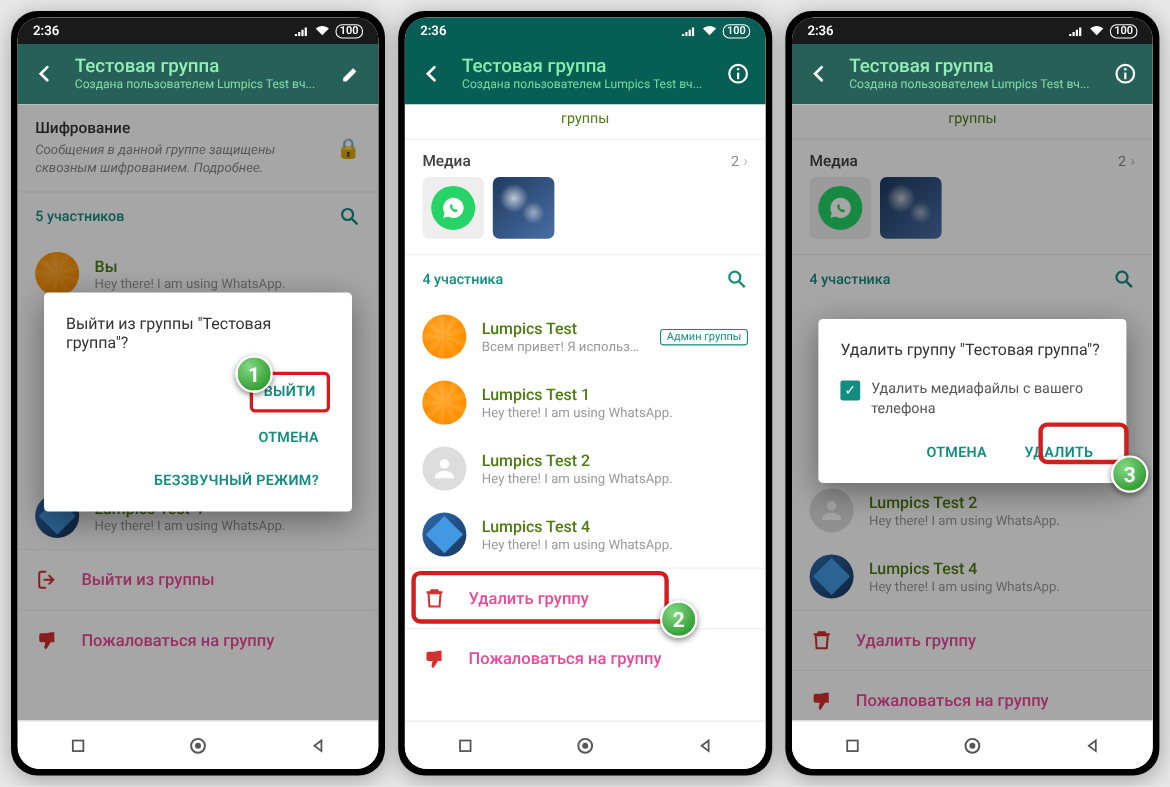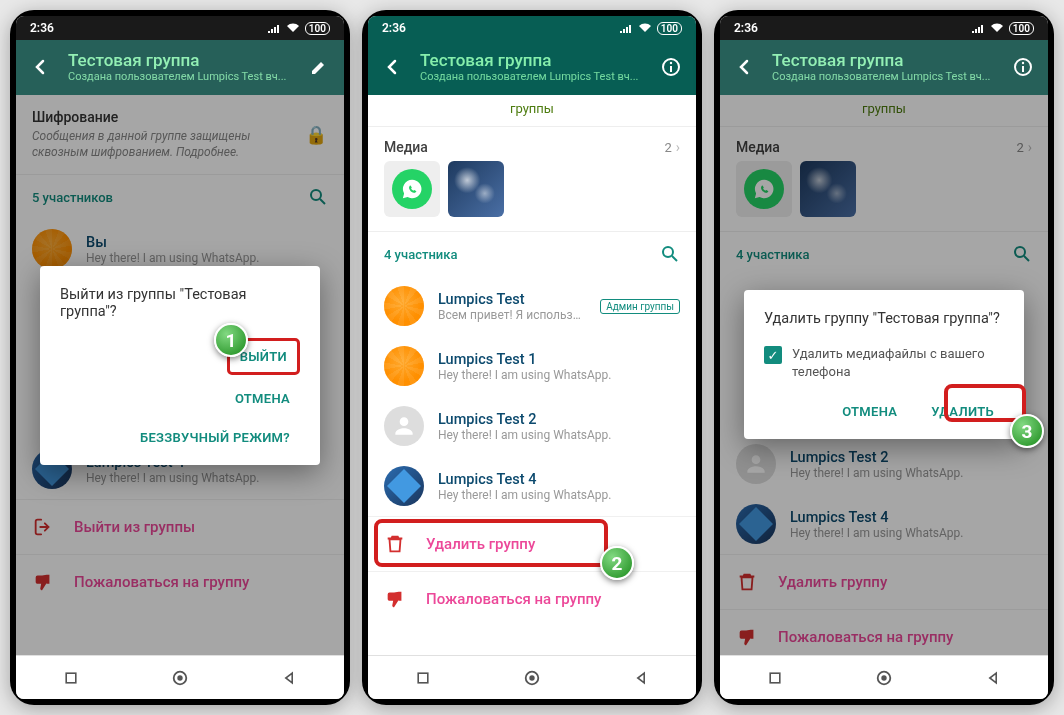--- a/index.html
+++ b/index.html
@@ -1,18 +1,18 @@
 <!DOCTYPE html>
 <html><head>
 <meta charset="utf-8">
 <style>
 * { margin: 0; padding: 0; box-sizing: border-box; font-family: -apple-system, BlinkMacSystemFont, "Segoe UI", Roboto, Arial, sans-serif; }
 body { background: #e8e8e8; padding: 10px; display: flex; gap: 12px; justify-content: center; }
 .phone { width: 340px; height: 695px; background: #000; border-radius: 24px; padding: 6px; box-shadow: 0 4px 20px rgba(0,0,0,.3); position: relative; overflow: hidden; }
-.screen { width: 100%; height: 100%; background: #f5f5f5; border-radius: 8px; overflow: hidden; position: relative; display:flex; flex-direction:column; }
+.screen { width: 100%; height: 100%; background: #f5f5f5; border-radius: 20px; overflow: hidden; position: relative; display:flex; flex-direction:column; }
 .status-bar { background: #075e54; color: #fff; height: 24px; display: flex; align-items: center; justify-content: space-between; padding: 0 14px; font-size: 12px; font-weight: 600; }
 .status-bar.dark { background: #1a1a1a; }
 .status-icons { display: flex; gap: 5px; align-items: center; }
 .header { background: #075e54; color: #86efac; padding: 10px 14px 12px; display: flex; align-items: center; gap: 16px; }
 .header.dimmed { background: #0a4c44; opacity: .88; }
 .back-icon, .edit-icon, .info-icon { width: 22px; height: 22px; display: flex; align-items: center; justify-content: center; }
 .header-text { flex: 1; min-width: 0; }
 .header-title { font-size: 17px; font-weight: 500; }
 .header-sub { font-size: 11px; opacity: .85; white-space: nowrap; overflow: hidden; text-overflow: ellipsis; }
 .content { flex: 1; background: #fff; overflow: hidden; position: relative; }
@@ -30,21 +30,21 @@
 .media-thumb { width:56px; height:56px; border-radius:6px; background:#eee; display:flex; align-items:center; justify-content:center; overflow:hidden; }
 .wa-logo { width:40px; height:40px; border-radius:50%; background:#25d366; display:flex; align-items:center; justify-content:center; color:#fff; }
 .member { display: flex; align-items: center; gap: 14px; padding: 10px 16px; }
 .avatar { width: 40px; height: 40px; border-radius: 50%; background: #ccc; flex: none; display:flex; align-items:center; justify-content:center; position:relative; overflow:hidden; }
 .avatar.orange { background: radial-gradient(circle at 45% 40%, #ffb347 0%, #ff8c00 60%); }
 .avatar.orange::after { content:""; position:absolute; inset:0; background: repeating-conic-gradient(#ff9500 0 20deg, #ffad33 20deg 40deg); opacity:.35; }
 .avatar.gray { background: #ddd; }
 .avatar.blue { background: linear-gradient(135deg,#2b6cb0,#1a365d); }
 .avatar.blue::after { content:""; position:absolute; width:24px; height:24px; background:#4299e1; transform:rotate(45deg); top:8px; left:8px; }
 .member-info { flex:1; min-width: 0; }
-.member-name { font-size: 14.5px; color:#0c4a6e; font-weight:500; }
+.member-name { font-size: 14.5px; color:#4d7c0f; font-weight:500; }
 .member-status { font-size: 12px; color:#999; white-space: nowrap; overflow:hidden; text-overflow:ellipsis; }
 .admin-badge { font-size: 10px; color:#128c7e; border:1px solid #128c7e; border-radius:3px; padding:1px 5px; }
 .action-row { display:flex; align-items:center; gap:20px; padding:16px; color:#ec4899; font-size:15px; font-weight:500; border-top:1px solid #f0f0f0; }
 .action-row svg, .action-row .ico { width:22px; height:22px; }
 .dialog { position: absolute; left: 24px; right: 24px; background: #fff; border-radius: 4px; box-shadow: 0 8px 30px rgba(0,0,0,.4); padding: 20px 20px 12px; z-index: 10; }
 .dialog-text { font-size: 14.5px; color:#333; margin-bottom: 18px; }
 .dialog-buttons { display:flex; flex-direction: column; align-items: flex-end; gap: 8px; }
 .dialog-buttons.horiz { flex-direction: row; justify-content: flex-end; gap: 14px; }
 .dlg-btn { color:#128c7e; font-size:13px; font-weight:600; padding:8px 10px; text-transform: uppercase; cursor:pointer; letter-spacing:.3px; }
 .dlg-btn.boxed { border: 3px solid #d21e1e; border-radius: 5px; }

